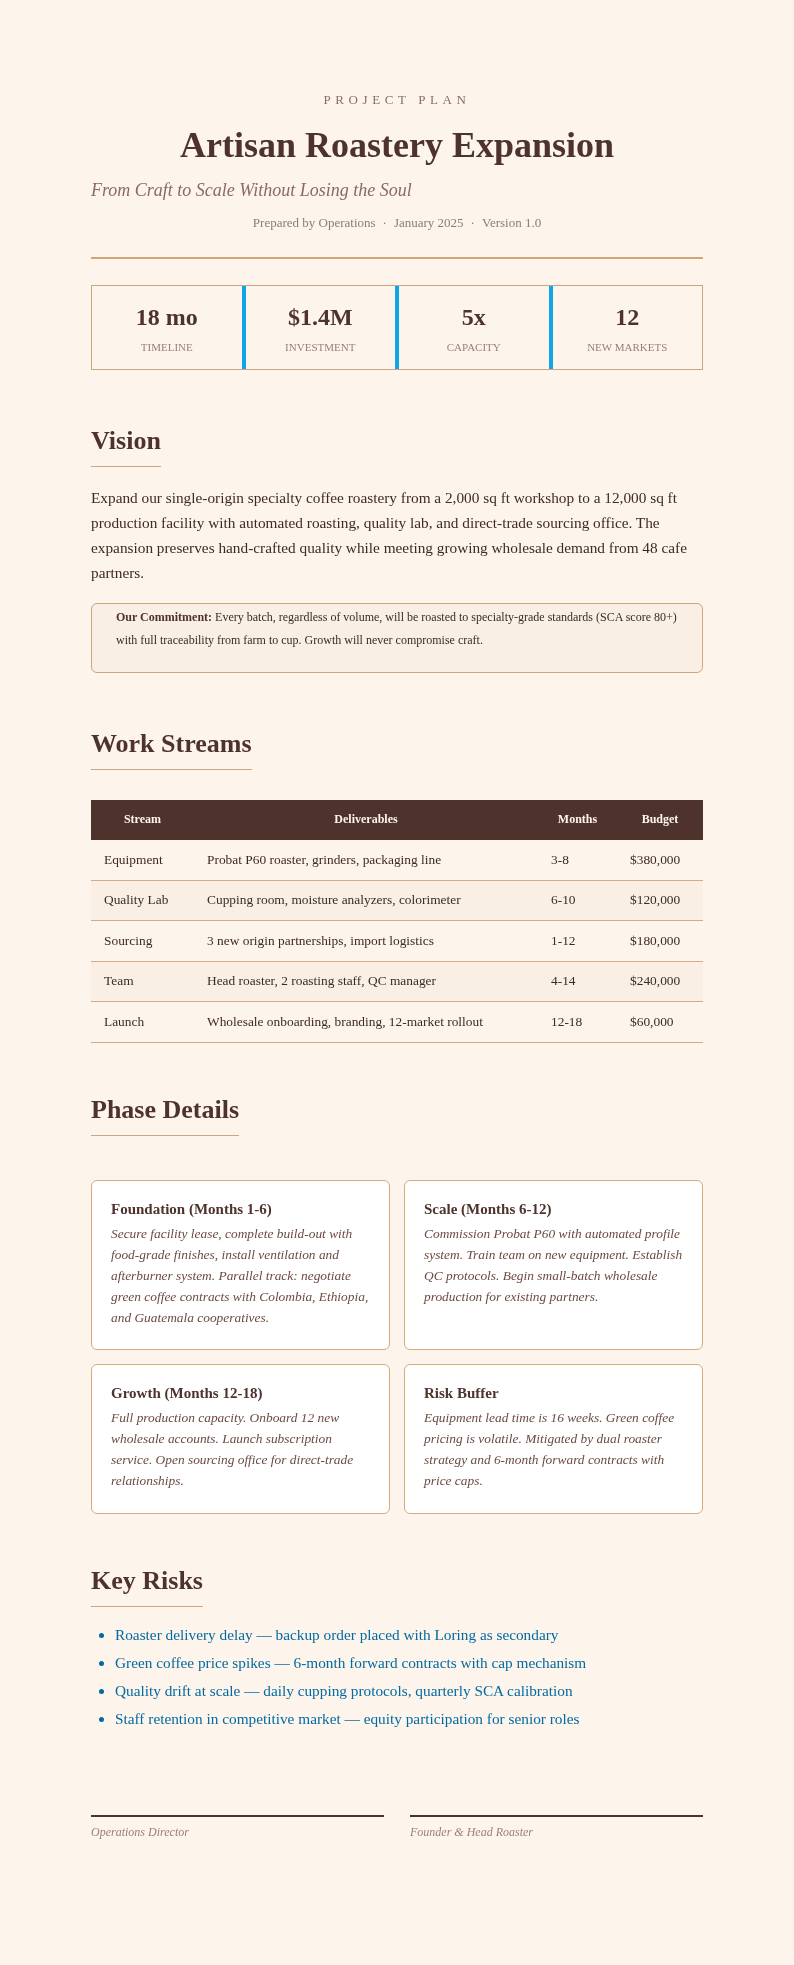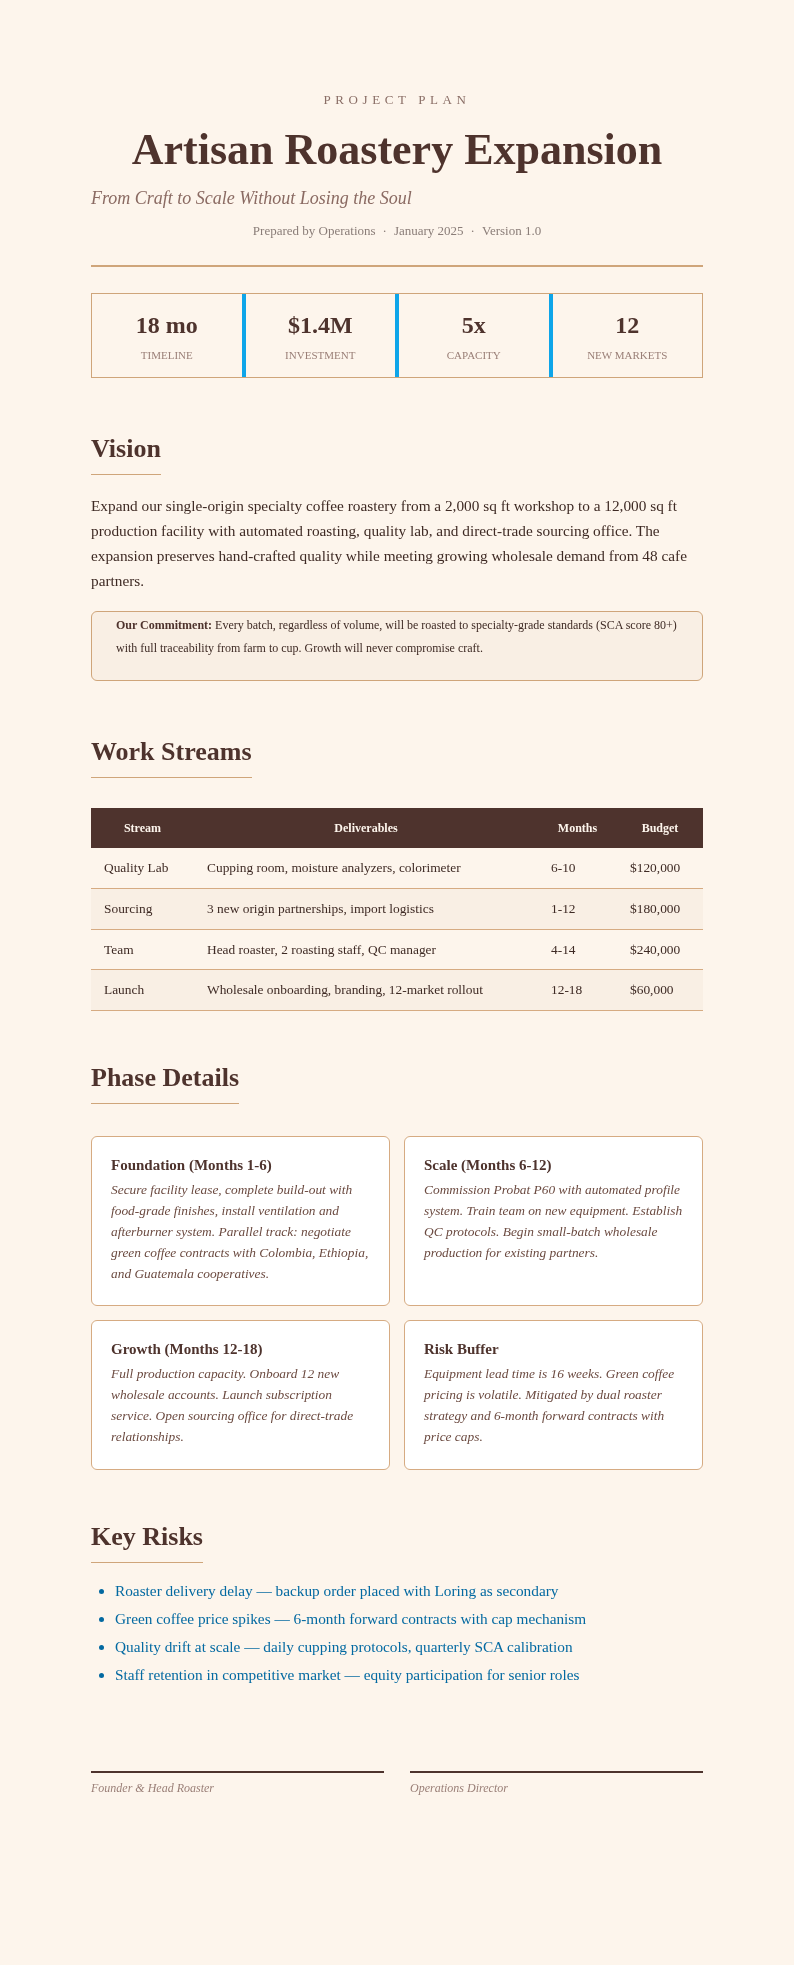--- a/index.html
+++ b/index.html
@@ -17,21 +17,21 @@
     margin-top: 92px;
     text-align: center;
     font-size: 13px;
     letter-spacing: 4.6px;
     color: #8a6e66;
     text-transform: uppercase;
   }
   .title {
     margin-top: 18px;
     text-align: center;
-    font-size: 44px;
+    font-size: 36px;
     font-weight: bold;
     color: #4e332d;
     line-height: 1.1;
   }
   .subtitle {
     margin-top: 14px;
     text-align: left;
     font-size: 18px;
     font-style: italic;
     color: #8a6a62;
@@ -126,21 +126,21 @@
     border-bottom: 1px solid #d6ab82;
     color: #3e2a24;
   }
   tbody tr:nth-child(even) { background: #f9efe4; }
   .col-stream { width: 103px; }
   .col-months { width: 79px; }
   .col-budget { width: 86px; }
 
   .phases { margin-top: 52px; }
   .cards {
-    margin-top: 32px;
+    margin-top: 44px;
     display: grid;
     grid-template-columns: 1fr 1fr;
     column-gap: 14px;
     row-gap: 14px;
   }
   .card {
     background: #ffffff;
     border: 1px solid #d6ab82;
     border-radius: 6px;
     padding: 20px 19px 18px 19px;
@@ -236,20 +236,26 @@
     <table>
       <thead>
         <tr>
           <th class="col-stream">Stream</th>
           <th>Deliverables</th>
           <th class="col-months">Months</th>
           <th class="col-budget">Budget</th>
         </tr>
       </thead>
       <tbody>
+        <tr>
+          <td>Equipment</td>
+          <td>Probat P60 roaster, grinders, packaging line</td>
+          <td>3-8</td>
+          <td>$380,000</td>
+        </tr>
         <tr>
           <td>Quality Lab</td>
           <td>Cupping room, moisture analyzers, colorimeter</td>
           <td>6-10</td>
           <td>$120,000</td>
         </tr>
         <tr>
           <td>Sourcing</td>
           <td>3 new origin partnerships, import logistics</td>
           <td>1-12</td>
@@ -305,21 +311,21 @@
       <li>Roaster delivery delay — backup order placed with Loring as secondary</li>
       <li>Green coffee price spikes — 6-month forward contracts with cap mechanism</li>
       <li>Quality drift at scale — daily cupping protocols, quarterly SCA calibration</li>
       <li>Staff retention in competitive market — equity participation for senior roles</li>
     </ul>
   </section>
 
   <section class="signatures">
     <div class="sig">
       <div class="sig-line"></div>
-      <div class="sig-label">Founder &amp; Head Roaster</div>
+      <div class="sig-label">Operations Director</div>
     </div>
     <div class="sig">
       <div class="sig-line"></div>
-      <div class="sig-label">Operations Director</div>
+      <div class="sig-label">Founder &amp; Head Roaster</div>
     </div>
   </section>
 
 </div>
 
 </body></html>

